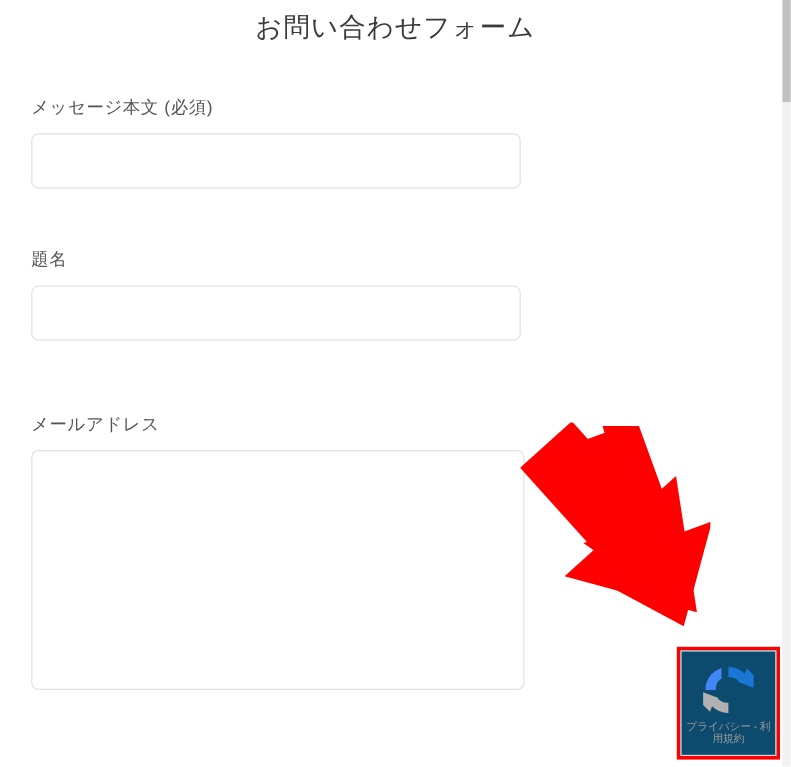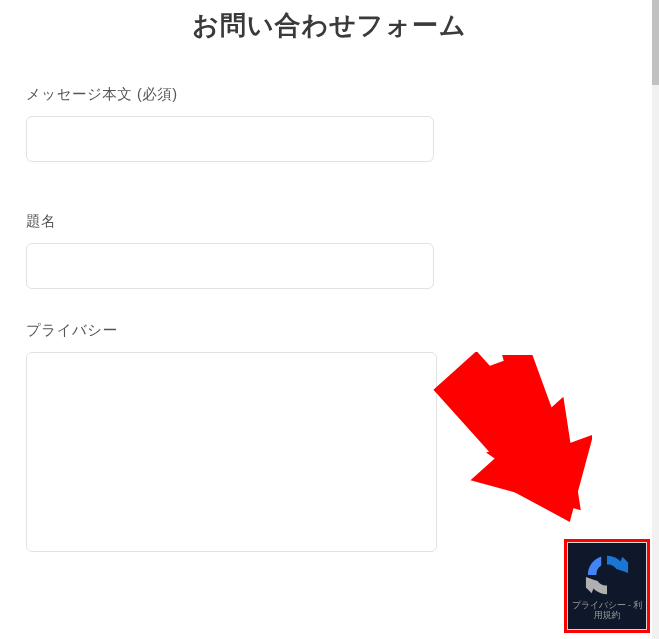--- a/index.html
+++ b/index.html
@@ -26,31 +26,31 @@
       width: 7px;
       height: 85px;
       background: #c1c1c1;
       border-radius: 0;
     }
     .page {
       padding: 0 26px;
     }
     .title {
       text-align: center;
-      font-size: 26px;
-      font-weight: 700;
+      font-size: 22px;
+      font-weight: 400;
       color: #3a3a3a;
       letter-spacing: 1px;
       margin-top: 8px;
       margin-bottom: 42px;
     }
     .field {
       margin-bottom: 50px;
     }
-    .field.subject { margin-bottom: 32px; }
+    .field.subject { margin-bottom: 60px; }
     .label {
       font-size: 14.5px;
       color: #555555;
       margin-bottom: 12px;
       letter-spacing: 0.5px;
     }
     .text-input {
       width: 408px;
       height: 46px;
       border: 1px solid #e2e2e2;
@@ -87,21 +87,21 @@
       right: 9px;
       bottom: 6px;
       width: 86px;
       height: 94px;
       border: 3px solid #ff0000;
       background: #fff;
     }
     .recaptcha-inner {
       position: absolute;
       inset: 0;
-      background: #0f172a;
+      background: #0c4a6e;
       border: 1px solid #d6d6d6;
       display: flex;
       flex-direction: column;
       align-items: center;
       justify-content: center;
       padding-top: 0;
     }
     .recaptcha-logo {
       width: 46px;
       height: 46px;
@@ -127,21 +127,21 @@
     <div class="label">メッセージ本文 (必須)</div>
     <input type="text" class="text-input" value="" style="">
   </div>
 
   <div class="field subject">
     <div class="label">題名</div>
     <input type="text" class="text-input" value="" style="">
   </div>
 
   <div class="field">
-    <div class="label">プライバシー</div>
+    <div class="label">メールアドレス</div>
     <textarea class="textarea" value="" style=""></textarea>
   </div>
 </div>
 
 <svg class="arrow" viewBox="0 0 160 180">
   <polygon points="25,0 95,0 95,98 50,98 115,178 160,115 120,115 120,0 95,0" fill="#ff0000" transform="rotate(-16 80 90) translate(6,-2) scale(0.94)"></polygon>
   <polygon points="30,8 86,8 86,108 42,108 108,182 160,108 130,108 130,8" fill="#ff0000" transform="rotate(-20 80 90)"></polygon>
 </svg>
 
 <svg class="arrow" viewBox="0 0 160 180" style="top:352px;left:430px">

